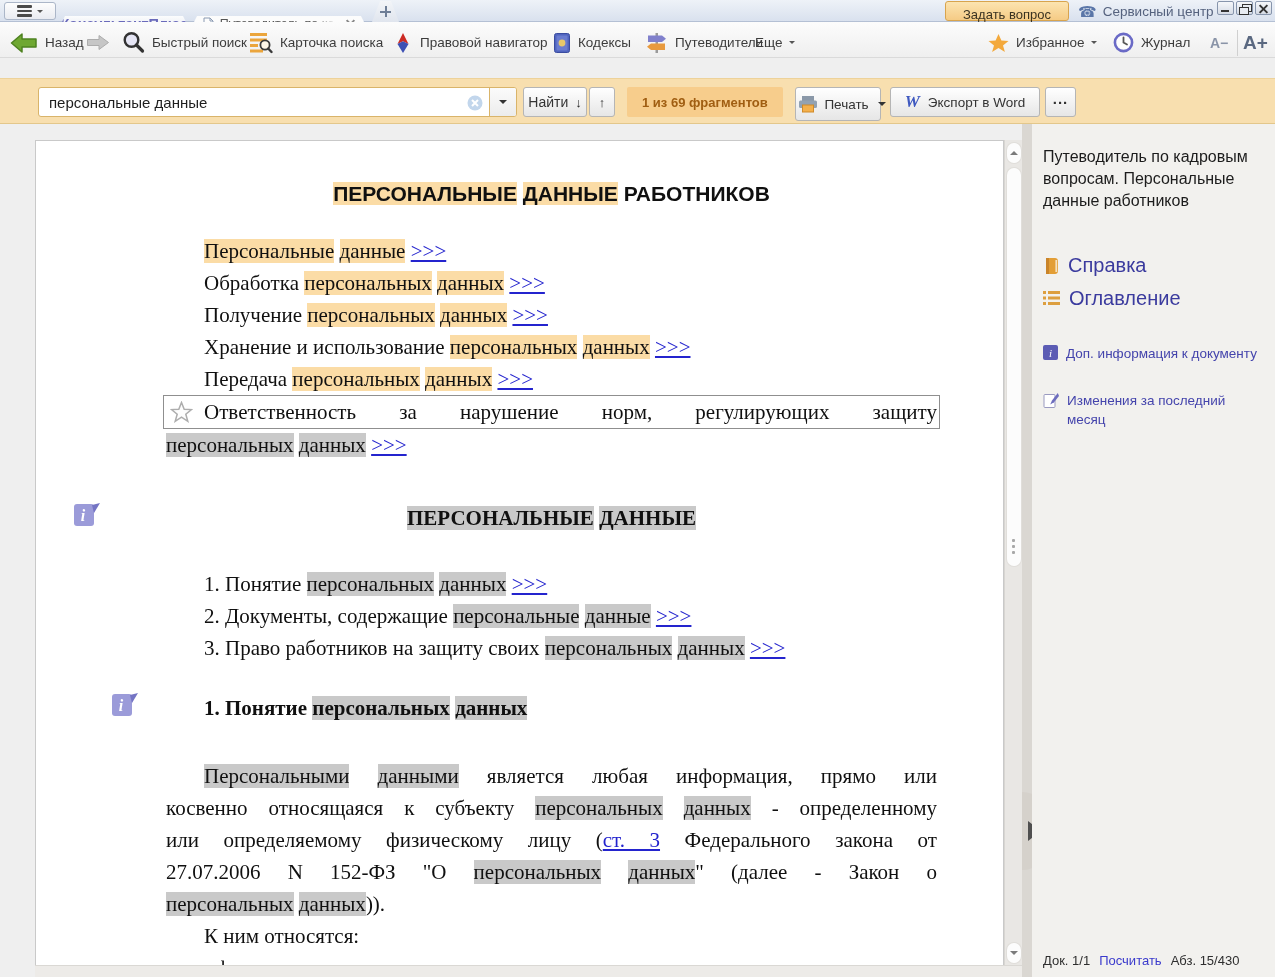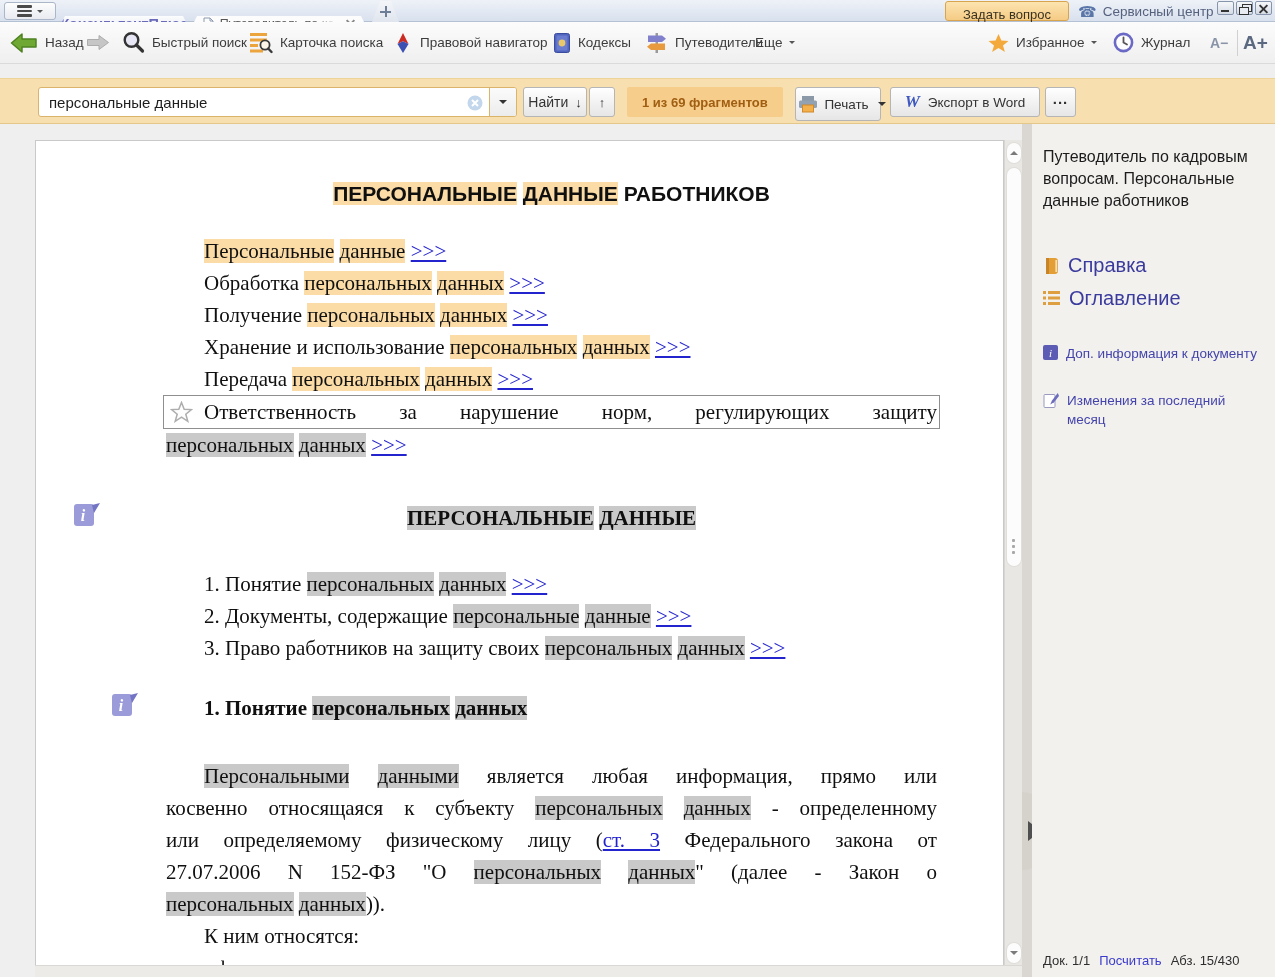--- a/index.html
+++ b/index.html
@@ -39,21 +39,21 @@
 .win-controls { position:absolute; right:3px; top:1px; display:flex; gap:2px; }
 .wbtn { width:17px; height:14px; background:linear-gradient(#F5F7FA,#D5DBE5); border:1px solid #8795AC;
   border-radius:2px; position:relative; cursor:pointer; }
 .wbtn.min::after { content:""; position:absolute; left:3px; right:4px; bottom:2px; height:2px; background:#333; }
 .wbtn.max::before { content:""; position:absolute; left:5px; top:2px; width:8px; height:6px; border:1.5px solid #333; background:#E8ECF2; }
 .wbtn.max::after  { content:""; position:absolute; left:2px; top:5px; width:8px; height:6px; border:1.5px solid #333; background:#E8ECF2; }
 .wbtn.close::before,.wbtn.close::after { content:""; position:absolute; left:2px; top:5.5px; width:11px; height:2px; background:#333; }
 .wbtn.close::before { transform:rotate(45deg); } .wbtn.close::after { transform:rotate(-45deg); }
 
 
-.toolbar { position:absolute; left:0; top:22px; right:0; height:42px;
+.toolbar { position:absolute; left:0; top:22px; right:0; height:36px;
   background:linear-gradient(#FCFCFC,#EFEFEF); border-bottom:1px solid #DADADA; }
 .tb { position:absolute; top:0; height:41px; display:flex; align-items:center; gap:7px;
   font-size:13.5px; color:#3C3C3C; cursor:pointer; white-space:nowrap; }
 .tb .caret { margin-top:2px; }
 .vsep { position:absolute; top:8px; height:26px; width:1px; background:#D0D0D0; }
 .a-minus { font-size:14px; color:#8A94A8; font-weight:bold; }
 .a-plus { font-size:19px; color:#5A6880; font-weight:bold; }
 
 
 .search-strip { position:absolute; left:0; top:78px; right:0; height:46px;

